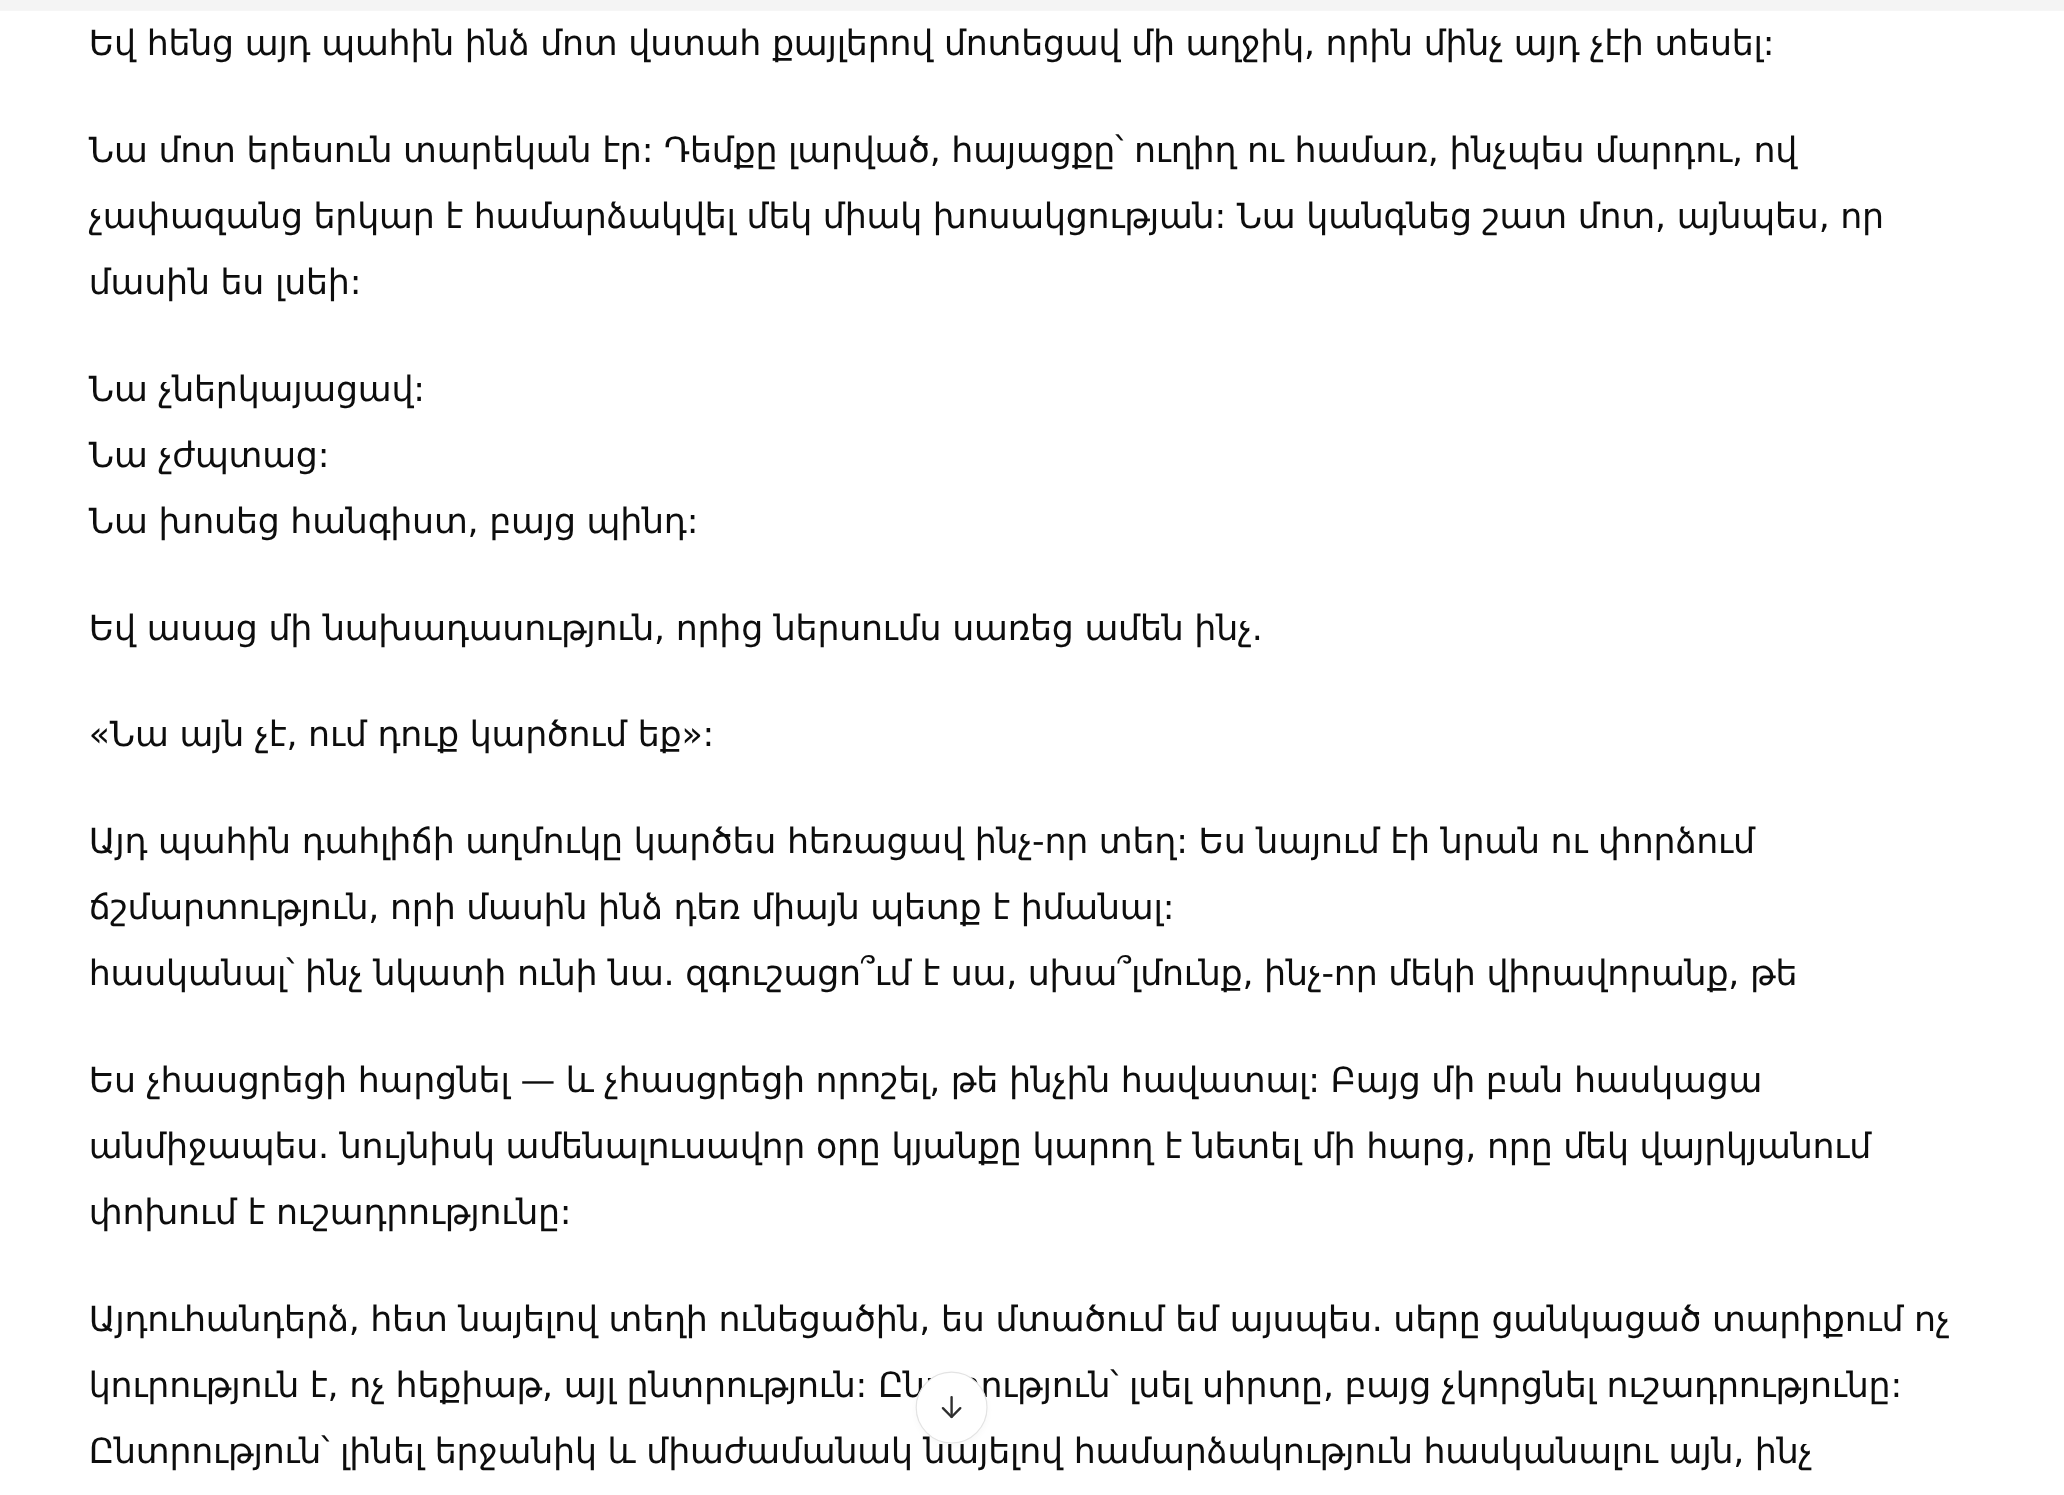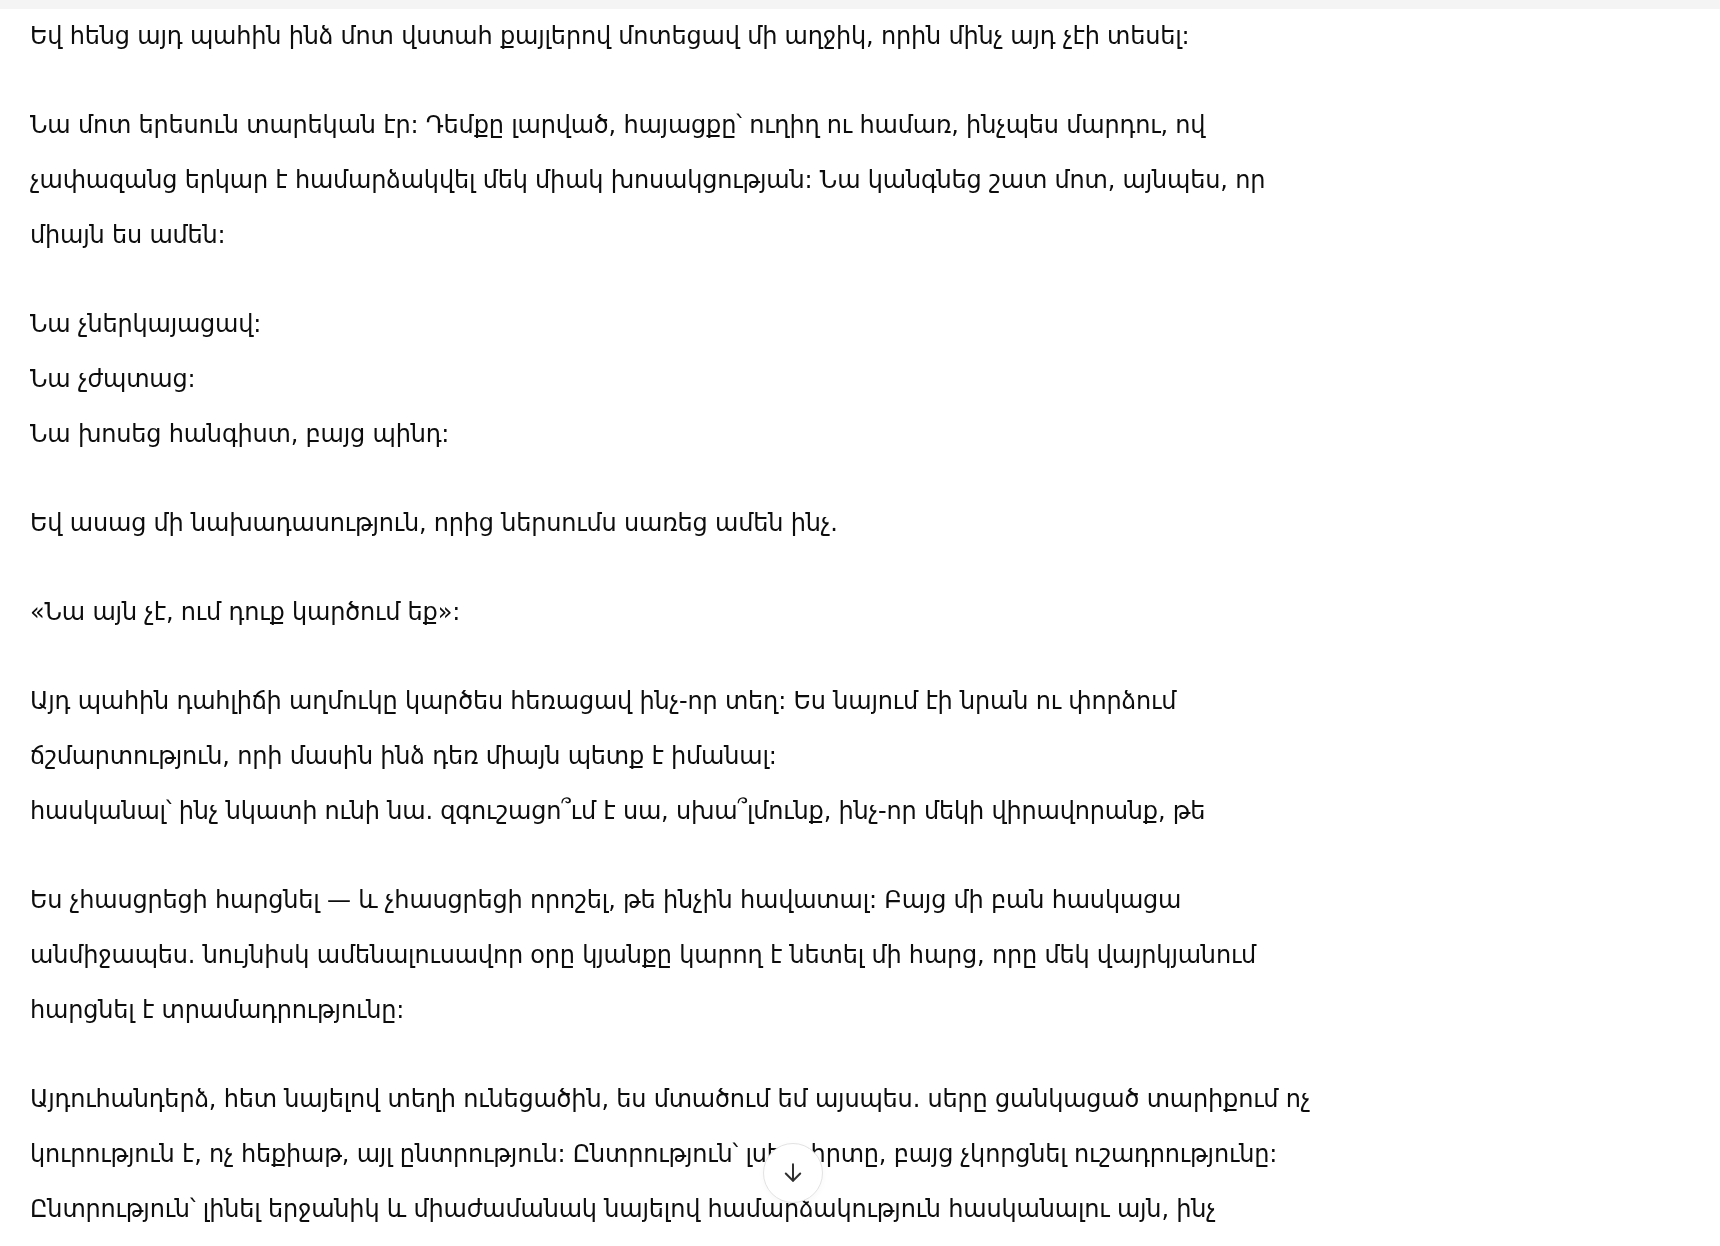--- a/index.html
+++ b/index.html
@@ -23,23 +23,24 @@
     color:var(--text);
     position:relative;
   }
   .top-strip{
     width:100%;
     height:9px;
     background:var(--strip);
   }
   .doc{
     padding:0 30px;
-    font-size:24px;
+    font-size:29px;
     line-height:55px;
     letter-spacing:-0.2px;
+    margin-left:44px;
   }
   .para{
     margin:0 0 34px 0;
   }
   .line{
     white-space:nowrap;
   }
   .scroll-btn{
     position:absolute;
     left:763px;
@@ -65,42 +66,42 @@
 
 <div class="top-strip"></div>
 
 <div class="doc">
     <div class="para">
       <div class="line">Եվ հենց այդ պահին ինձ մոտ վստահ քայլերով մոտեցավ մի աղջիկ, որին մինչ այդ չէի տեսել:</div>
     </div>
     <div class="para">
       <div class="line">Նա մոտ երեսուն տարեկան էր: Դեմքը լարված, հայացքը՝ ուղիղ ու համառ, ինչպես մարդու, ով</div>
       <div class="line">չափազանց երկար է համարձակվել մեկ միակ խոսակցության: Նա կանգնեց շատ մոտ, այնպես, որ</div>
-      <div class="line">միայն ես ամեն:</div>
+      <div class="line">մասին ես լսեի:</div>
     </div>
     <div class="para">
       <div class="line">Նա չներկայացավ:</div>
       <div class="line">Նա չժպտաց:</div>
       <div class="line">Նա խոսեց հանգիստ, բայց պինդ:</div>
     </div>
     <div class="para">
       <div class="line">Եվ ասաց մի նախադասություն, որից ներսումս սառեց ամեն ինչ.</div>
     </div>
     <div class="para">
       <div class="line">«Նա այն չէ, ում դուք կարծում եք»:</div>
     </div>
     <div class="para">
       <div class="line">Այդ պահին դահլիճի աղմուկը կարծես հեռացավ ինչ-որ տեղ: Ես նայում էի նրան ու փորձում</div>
       <div class="line">ճշմարտություն, որի մասին ինձ դեռ միայն պետք է իմանալ:</div>
       <div class="line">հասկանալ՝ ինչ նկատի ունի նա. զգուշացո՞ւմ է սա, սխա՞լմունք, ինչ-որ մեկի վիրավորանք, թե</div>
     </div>
     <div class="para">
       <div class="line">Ես չհասցրեցի հարցնել — և չհասցրեցի որոշել, թե ինչին հավատալ: Բայց մի բան հասկացա</div>
       <div class="line">անմիջապես. նույնիսկ ամենալուսավոր օրը կյանքը կարող է նետել մի հարց, որը մեկ վայրկյանում</div>
-      <div class="line">հարցնել է տրամադրությունը:</div>
+      <div class="line">փոխում է ուշադրությունը:</div>
     </div>
     <div class="para">
       <div class="line">Այդուհանդերձ, հետ նայելով տեղի ունեցածին, ես մտածում եմ այսպես. սերը ցանկացած տարիքում ոչ</div>
       <div class="line">կուրություն է, ոչ հեքիաթ, այլ ընտրություն: Ընտրություն՝ լսել սիրտը, բայց չկորցնել ուշադրությունը:</div>
       <div class="line">Ընտրություն՝ լինել երջանիկ և միաժամանակ նայելով համարձակություն հասկանալու այն, ինչ</div>
     </div>
   </div>
 
 <button class="scroll-btn" aria-label="scroll to bottom">
   <svg width="28" height="28" viewBox="0 0 24 24" fill="none" stroke="currentColor" stroke-width="1.7" stroke-linecap="round" stroke-linejoin="round" style="color:var(--arrow)">

